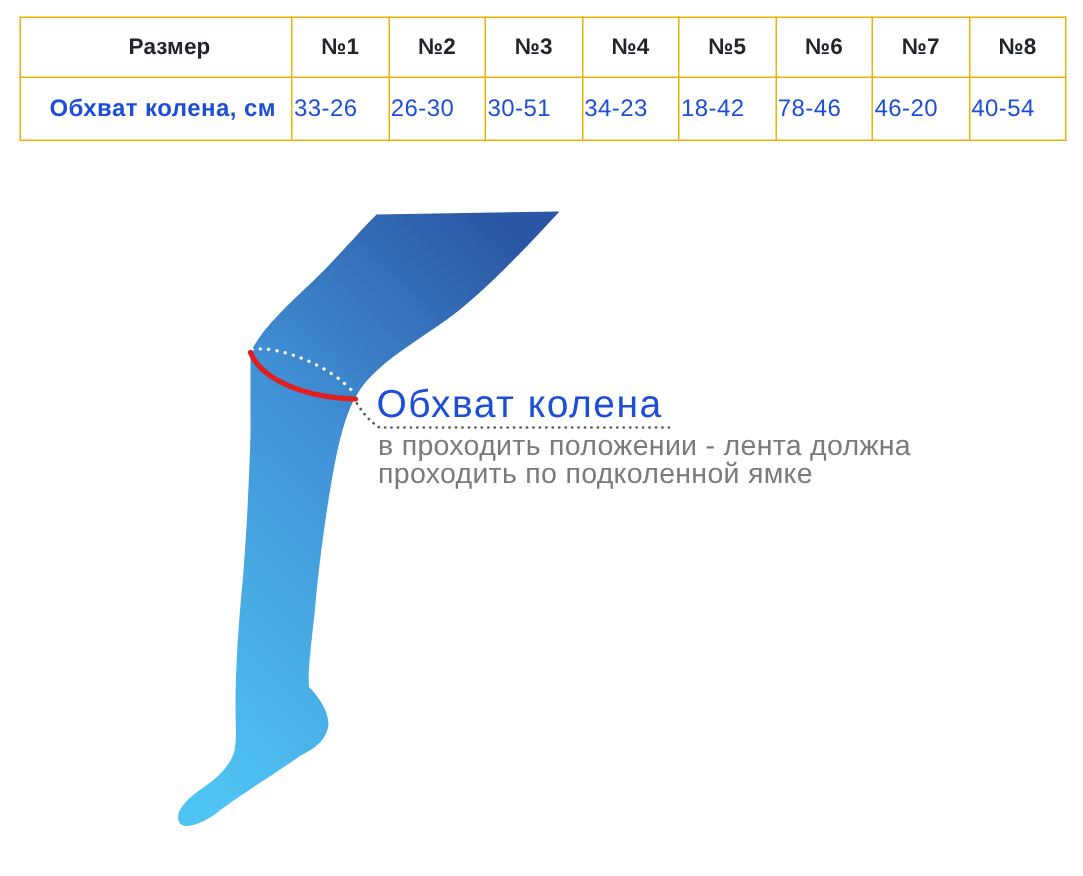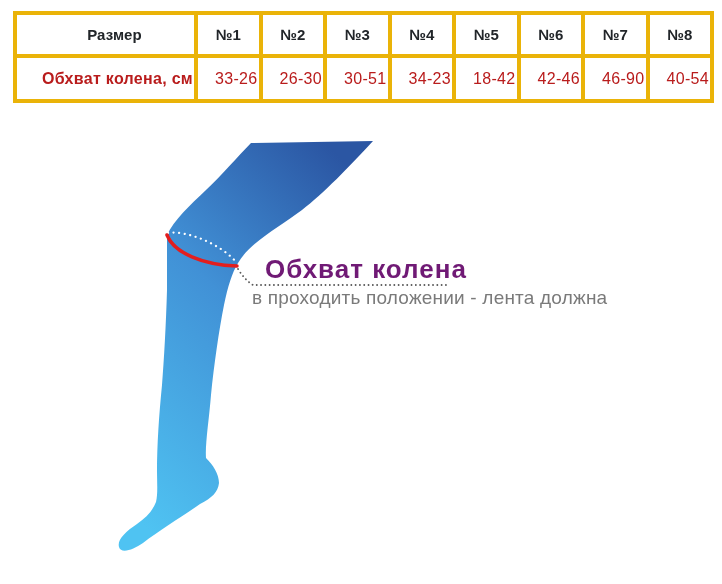--- a/index.html
+++ b/index.html
@@ -6,35 +6,35 @@
   body{
     width:722px;height:584px;position:relative;overflow:hidden;
     font-family:"Liberation Sans","DejaVu Sans",sans-serif;
   }
   
   .size-table{
     position:absolute;left:13px;top:11px;width:697px;
     border-collapse:collapse;table-layout:fixed;background:#fff;
   }
   .size-table td{
-    border:4px solid #eab308;
+    border:1px solid #eab308;
     vertical-align:middle;
     color:#212529;
     white-space:nowrap;
     overflow:hidden;
   }
   .size-table tr.hdr td{height:37px;font-size:15px;font-weight:bold;text-align:center;}
-  .size-table tr.vals td{height:39px;font-size:16px;text-align:right;color:#b91c1c;letter-spacing:0.3px;}
+  .size-table tr.vals td{height:39px;font-size:16px;text-align:left;color:#1d4ed8;letter-spacing:0.3px;}
   .size-table td.lbl{text-align:left;padding-left:19px;font-weight:bold;font-size:16px;letter-spacing:0.1px;}
   
   .illustration{position:absolute;left:0;top:120px;width:722px;height:464px;}
   .callout-title{
-    position:absolute;left:265px;top:256px;
+    position:absolute;left:251px;top:256px;
     font-size:26px;line-height:27px;letter-spacing:1px;
-    color:#701a75;white-space:nowrap;font-weight:bold;
+    color:#1d4ed8;white-space:nowrap;
   }
   .callout-desc{
     position:absolute;left:252px;top:289px;
     font-size:19px;line-height:18.8px;letter-spacing:0.2px;
     color:#7a7a7a;white-space:nowrap;
   }
 </style>
 </head>
 <body>
 
@@ -62,22 +62,22 @@
     <td>№7</td>
     <td>№8</td>
   </tr>
   <tr class="vals">
     <td class="lbl">Обхват колена, см</td>
     <td>33-26</td>
     <td>26-30</td>
     <td>30-51</td>
     <td>34-23</td>
     <td>18-42</td>
-    <td>42-46</td>
-    <td>46-90</td>
+    <td>78-46</td>
+    <td>46-20</td>
     <td>40-54</td>
   </tr>
 </tbody>
   </table>
 
 <svg class="illustration" viewBox="0 0 722 464" xmlns="http://www.w3.org/2000/svg" aria-hidden="true">
   <defs>
     <linearGradient id="legGrad" x1="0.8" y1="0" x2="0.2" y2="1">
       <stop offset="0" stop-color="#2b56a3"></stop>
       <stop offset="0.45" stop-color="#4191d6"></stop>
@@ -109,13 +109,14 @@
 
   <path d="M 167,115 C 174,133 203,145 237,146" fill="none" stroke="#e31e1e" stroke-width="3.5" stroke-linecap="round"></path>
 
   <path d="M 238,149 C 243,157 248,162 253,165 L 447,165" fill="none" stroke="#5a5a5a" stroke-width="1.8" stroke-linecap="round" stroke-dasharray="0.1 4.2"></path>
 </svg>
 
 <div class="callout-title">Обхват колена</div>
 
 <div class="callout-desc">
   <div>в проходить положении - лента должна</div>
+  <div>проходить по подколенной ямке</div>
 </div>
 
 </body></html>

